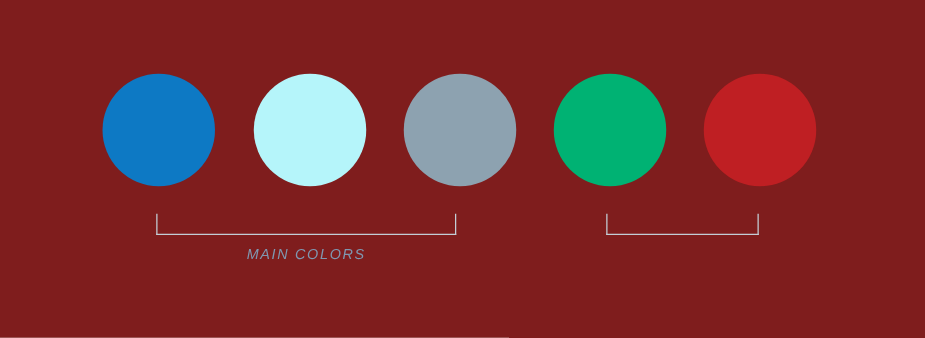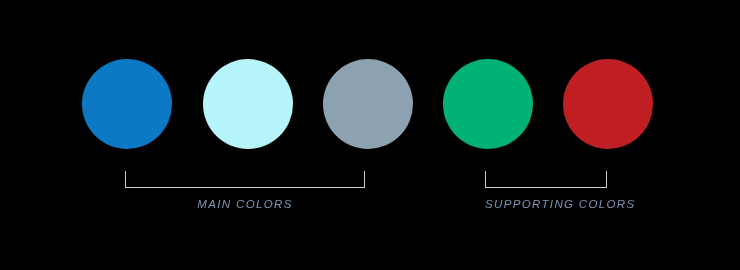--- a/index.html
+++ b/index.html
@@ -52,27 +52,26 @@
     font-weight: 400;
     letter-spacing: 1.35px;
     color: #7f97b0;
     white-space: nowrap;
     line-height: 14px;
   }
 </style>
 </head>
 <body style="width: 740px; height: 270px; background: rgb(255, 255, 255);">
 
-<div id="palette-board" style="width: 740px; height: 270px; background: #000000;">
+<div id="palette-board" style="width: 740px; height: 270px; background: #7f1d1d;">
 
   <div class="swatch" style="left: 82px; top: 59px; width: 90px; height: 90px; background: rgb(13, 121, 196);"></div>
   <div class="swatch" style="left: 203px; top: 59px; width: 90px; height: 90px; background: rgb(181, 245, 250);"></div>
   <div class="swatch" style="left: 323px; top: 59px; width: 90px; height: 90px; background: rgb(141, 162, 176);"></div>
   <div class="swatch" style="left: 443px; top: 59px; width: 90px; height: 90px; background: rgb(0, 178, 115);"></div>
   <div class="swatch" style="left: 563px; top: 59px; width: 90px; height: 90px; background: rgb(191, 31, 35);"></div>
 
   <div class="bracket" style="left: 125px; width: 240px; top: 171px; height: 17px; border-left-color: rgb(195, 206, 214); border-right-color: rgb(195, 206, 214); border-bottom-color: rgb(195, 206, 214);"></div>
   <div class="bracket" style="left: 485px; width: 122px; top: 171px; height: 17px; border-left-color: rgb(195, 206, 214); border-right-color: rgb(195, 206, 214); border-bottom-color: rgb(195, 206, 214);"></div>
 
   <div class="group-label" style="left: 125px; width: 240px; color: rgb(127, 151, 176);">MAIN COLORS</div>
-  <div class="group-label" style="left: 485px; width: 122px; color: rgb(127, 151, 176);">SUPPORTING COLORS</div>
 
 </div>
 
 </body></html>

